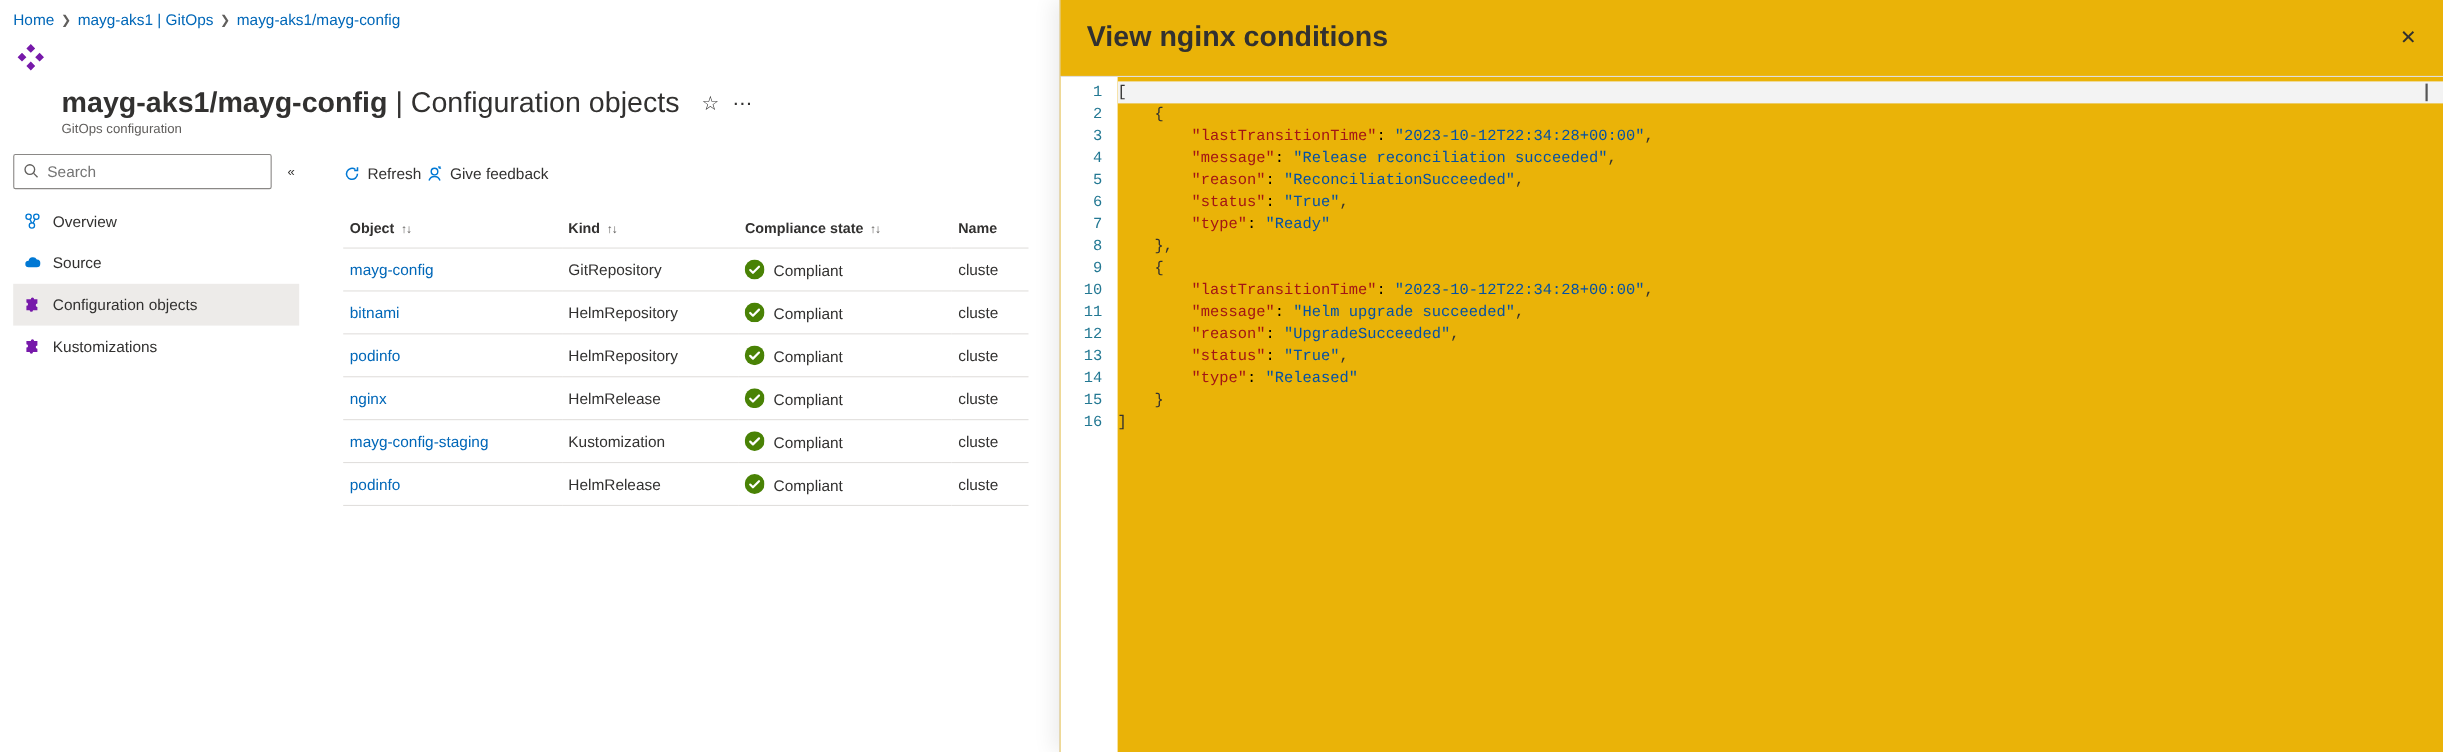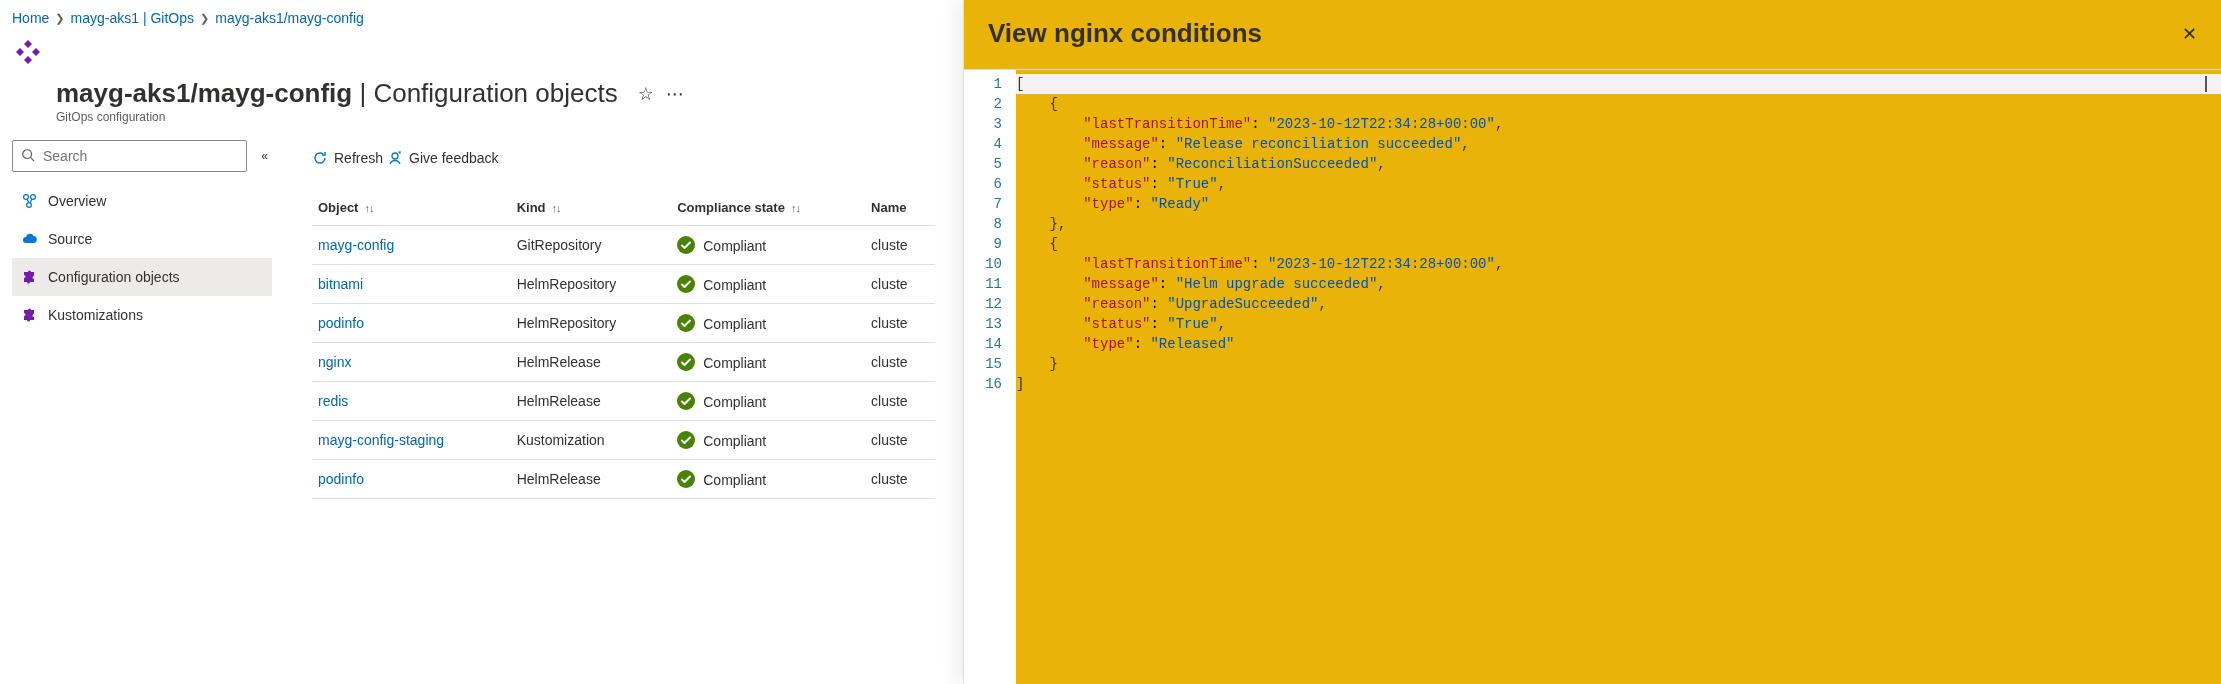--- a/index.html
+++ b/index.html
@@ -400,36 +400,20 @@
                       <path d="M5 9.5l2.5 2.5L13 6.5" stroke="#fff" stroke-width="2" fill="none" stroke-linecap="round" stroke-linejoin="round"></path>
                     </svg>
                   </span>
                   <span>Compliant</span>
                 </div>
               </td>
               <td>cluste</td>
             </tr>
             <tr>
               <td class="obj"><a href="#">nginx</a></td>
-              <td>HelmRelease</td>
-              <td>
-                <div class="compliant-cell">
-                  <span class="green-check">
-                    <svg viewBox="0 0 18 18">
-                      <circle cx="9" cy="9" r="9" fill="#498205"></circle>
-                      <path d="M5 9.5l2.5 2.5L13 6.5" stroke="#fff" stroke-width="2" fill="none" stroke-linecap="round" stroke-linejoin="round"></path>
-                    </svg>
-                  </span>
-                  <span>Compliant</span>
-                </div>
-              </td>
-              <td>cluste</td>
-            </tr>
-            <tr>
-              <td class="obj"><a href="#">redis</a></td>
               <td>HelmRelease</td>
               <td>
                 <div class="compliant-cell">
                   <span class="green-check">
                     <svg viewBox="0 0 18 18">
                       <circle cx="9" cy="9" r="9" fill="#498205"></circle>
                       <path d="M5 9.5l2.5 2.5L13 6.5" stroke="#fff" stroke-width="2" fill="none" stroke-linecap="round" stroke-linejoin="round"></path>
                     </svg>
                   </span>
                   <span>Compliant</span>

